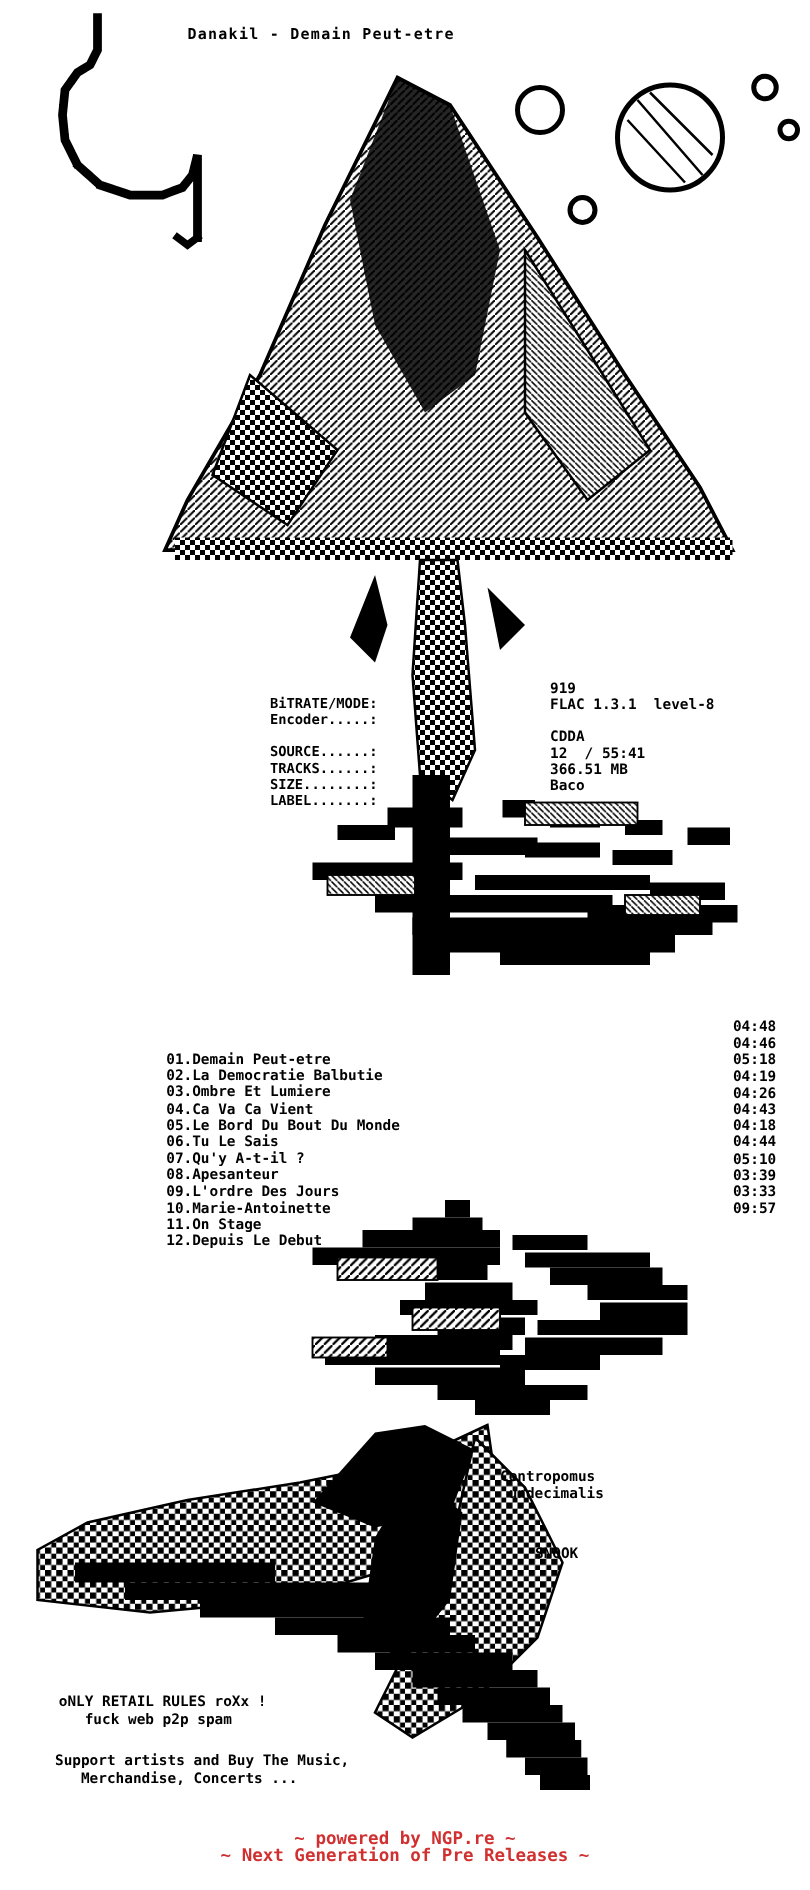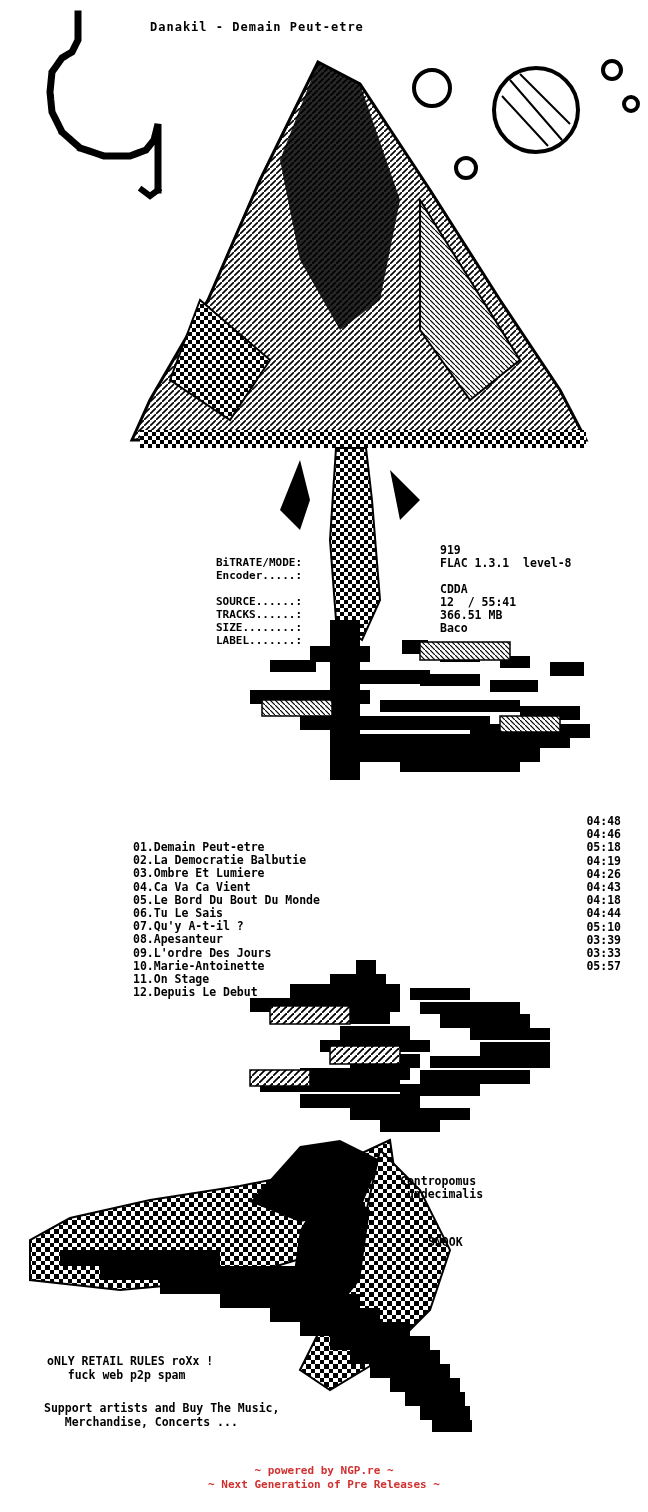--- a/index.html
+++ b/index.html
@@ -122,21 +122,21 @@
     font-weight: bold;
     white-space: pre;
   }
   .footer {
     position: absolute;
     left: 0;
     top: 1464px;
     width: 648px;
     text-align: center;
     color: #d03030;
-    font-size: 11px;
+    font-size: 14px;
     line-height: 14px;
     font-weight: bold;
     white-space: pre;
   }
 </style>
 </head>
 <body>
 
 <div class="nfo">
 
@@ -230,21 +230,21 @@
     <div class="track"><span class="tname">02.La Democratie Balbutie</span><span class="ttime">04:46</span></div>
     <div class="track"><span class="tname">03.Ombre Et Lumiere</span><span class="ttime">05:18</span></div>
     <div class="track"><span class="tname">04.Ca Va Ca Vient</span><span class="ttime">04:19</span></div>
     <div class="track"><span class="tname">05.Le Bord Du Bout Du Monde</span><span class="ttime">04:26</span></div>
     <div class="track"><span class="tname">06.Tu Le Sais</span><span class="ttime">04:43</span></div>
     <div class="track"><span class="tname">07.Qu'y A-t-il ?</span><span class="ttime">04:18</span></div>
     <div class="track"><span class="tname">08.Apesanteur</span><span class="ttime">04:44</span></div>
     <div class="track"><span class="tname">09.L'ordre Des Jours</span><span class="ttime">05:10</span></div>
     <div class="track"><span class="tname">10.Marie-Antoinette</span><span class="ttime">03:39</span></div>
     <div class="track"><span class="tname">11.On Stage</span><span class="ttime">03:33</span></div>
-    <div class="track"><span class="tname">12.Depuis Le Debut</span><span class="ttime">05:57</span></div>
+    <div class="track"><span class="tname">12.Depuis Le Debut</span><span class="ttime">09:57</span></div>
   </div>
 
   <svg class="art" style="position:absolute; left:0; top:950px;" width="648" height="500" viewBox="0 0 648 500">
     <defs>
       <pattern id="blocks2" width="9" height="9" patternUnits="userSpaceOnUse">
         <rect width="9" height="9" fill="#fff"></rect>
         <rect width="5" height="5" fill="#000"></rect>
         <rect x="5" y="5" width="4" height="4" fill="#000"></rect>
       </pattern>
       <pattern id="hatch3" width="7" height="7" patternUnits="userSpaceOnUse">

